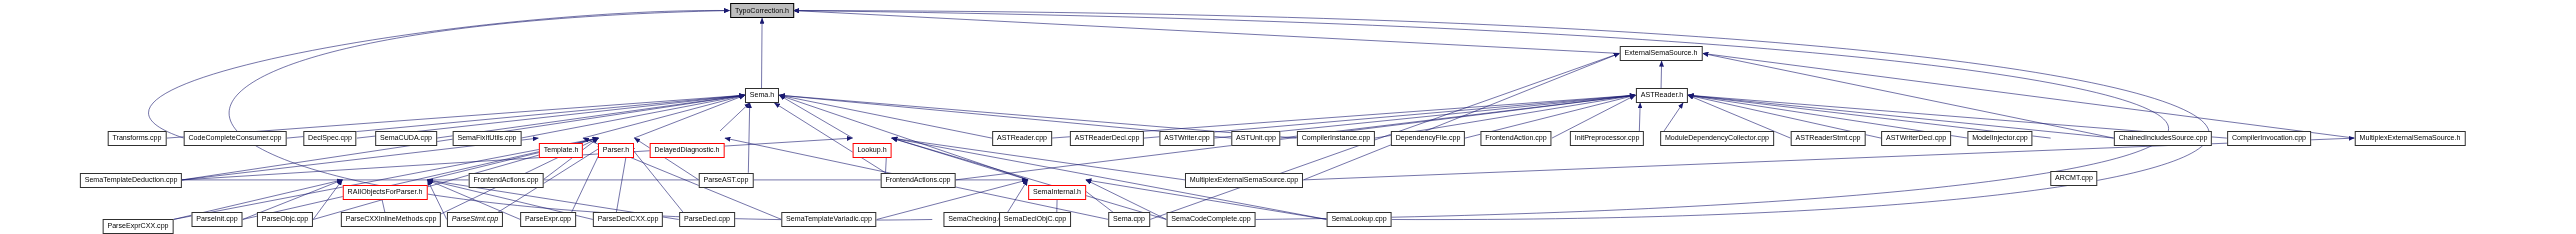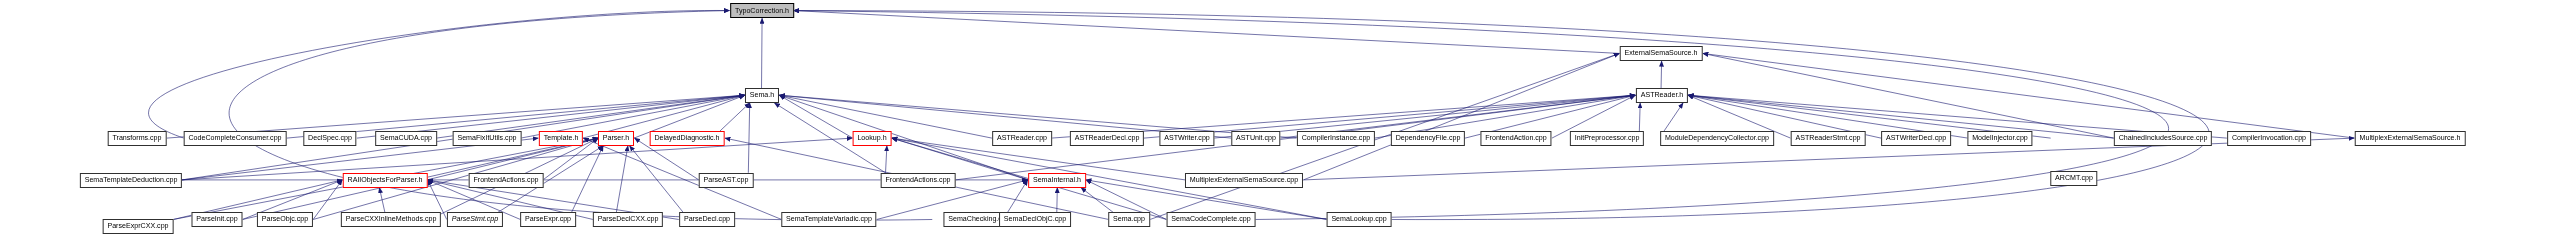--- a/index.html
+++ b/index.html
@@ -25,20 +25,21 @@
     box-sizing:border-box;
     cursor:pointer;
   }
   .node.root{
     background:var(--root-fill,#bebebe);
     border:0.5px solid #000;
     cursor:default;
   }
   .node.truncated{
     border:0.5px solid var(--trunc,#ff0000);
+    margin-top:12px;
   }
 </style>
 </head>
 <body>
 
 <div class="canvas">
   <svg class="edges" id="edges" xmlns="http://www.w3.org/2000/svg" viewBox="0 0 4685 427" width="2576" height="235">
     <defs>
       <marker id="arrowhead" markerUnits="userSpaceOnUse" markerWidth="11" markerHeight="9" refX="10" refY="4.5" orient="auto">
         <polygon points="0,0 11,4.5 0,9" fill="#191970"></polygon>

